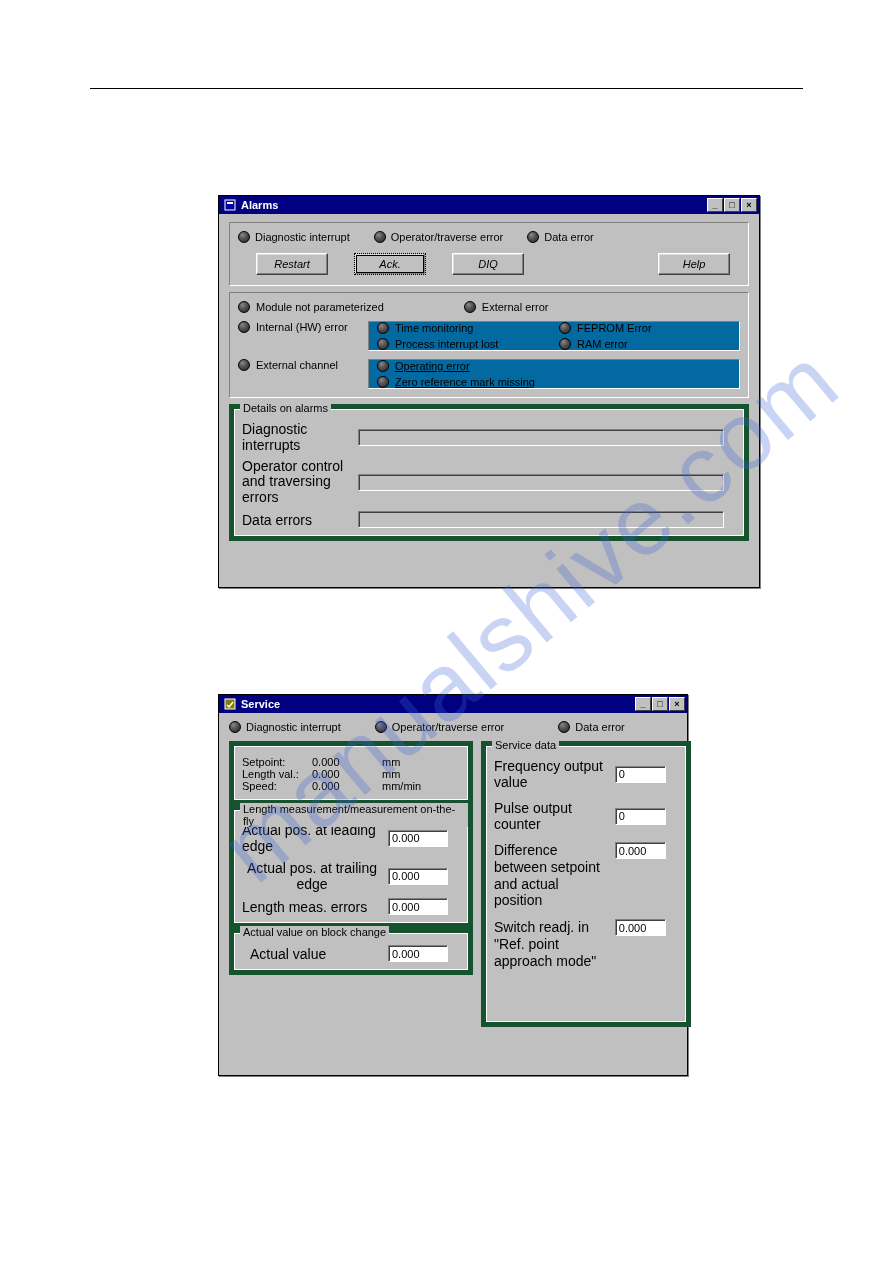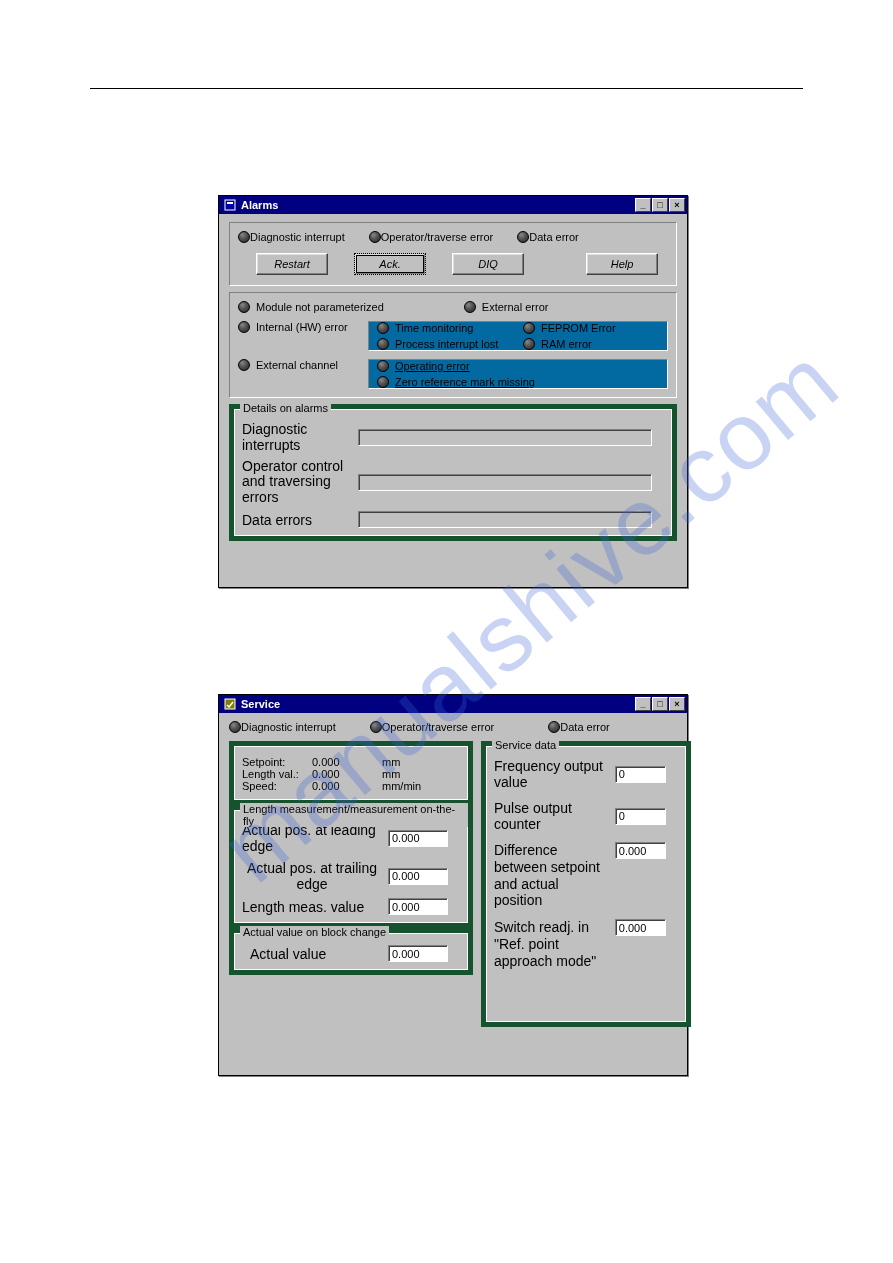--- a/index.html
+++ b/index.html
@@ -18,21 +18,21 @@
     left: 90px;
     width: 713px;
     border-top: 1px solid #000;
   }
   .dialog {
     position: absolute;
     background: #c0c0c0;
     border: 1px solid #000;
     box-shadow: 1px 1px 0 #808080;
   }
-  .dialog.alarms { top: 195px; left: 218px; width: 470px; height: 393px; }
+  .dialog.alarms { top: 195px; left: 218px; width: 542px; height: 393px; }
   .dialog.service { top: 694px; left: 218px; width: 470px; height: 382px; }
   .titlebar {
     height: 18px;
     background: #000080;
     color: #fff;
     display: flex;
     align-items: center;
     padding: 0 2px 0 4px;
     font-weight: bold;
     font-size: 11px;
@@ -134,21 +134,21 @@
     font-size: 95px;
     color: rgba(60,100,220,0.28);
     transform: rotate(-40deg);
     transform-origin: left top;
     font-family: Arial, sans-serif;
     pointer-events: none;
     letter-spacing: 2px;
     z-index: 50;
   }
   .topledrow { display:flex; gap: 8px; align-items:center; padding-bottom: 6px;}
-  .topledrow .item { display:flex; align-items:center; margin-right: 16px;}
+  .topledrow .item { display:flex; align-items:center; gap:5px; margin-right: 16px;}
 </style>
 </head>
 <body>
 
 <div class="hr-top"></div>
 
 <div class="dialog alarms">
   <div class="titlebar">
     <span class="appicon">
       <svg width="12" height="12" viewBox="0 0 12 12">
@@ -314,21 +314,21 @@
           <span class="gb-title">Length measurement/measurement on-the-fly</span>
           <div class="field-row">
               <span class="field-label" style="width:140px;">Actual pos. at leading edge</span>
               <div class="sunken-input" style="width:60px;">0.000</div>
             </div>
           <div class="field-row">
               <span class="field-label" style="width:140px;text-align:center;">Actual pos. at trailing edge</span>
               <div class="sunken-input" style="width:60px;">0.000</div>
             </div>
           <div class="field-row" style="margin-bottom:0;">
-              <span class="field-label" style="width:140px;">Length meas. value</span>
+              <span class="field-label" style="width:140px;">Length meas. errors</span>
               <div class="sunken-input" style="width:60px;">0.000</div>
             </div>
         </div>
 
         <div class="groupbox">
           <span class="gb-title">Actual value on block change</span>
           <div class="field-row" style="margin-bottom:0;">
               <span class="field-label" style="width:140px; padding-left:8px;">Actual value</span>
               <div class="sunken-input" style="width:60px;">0.000</div>
             </div>

